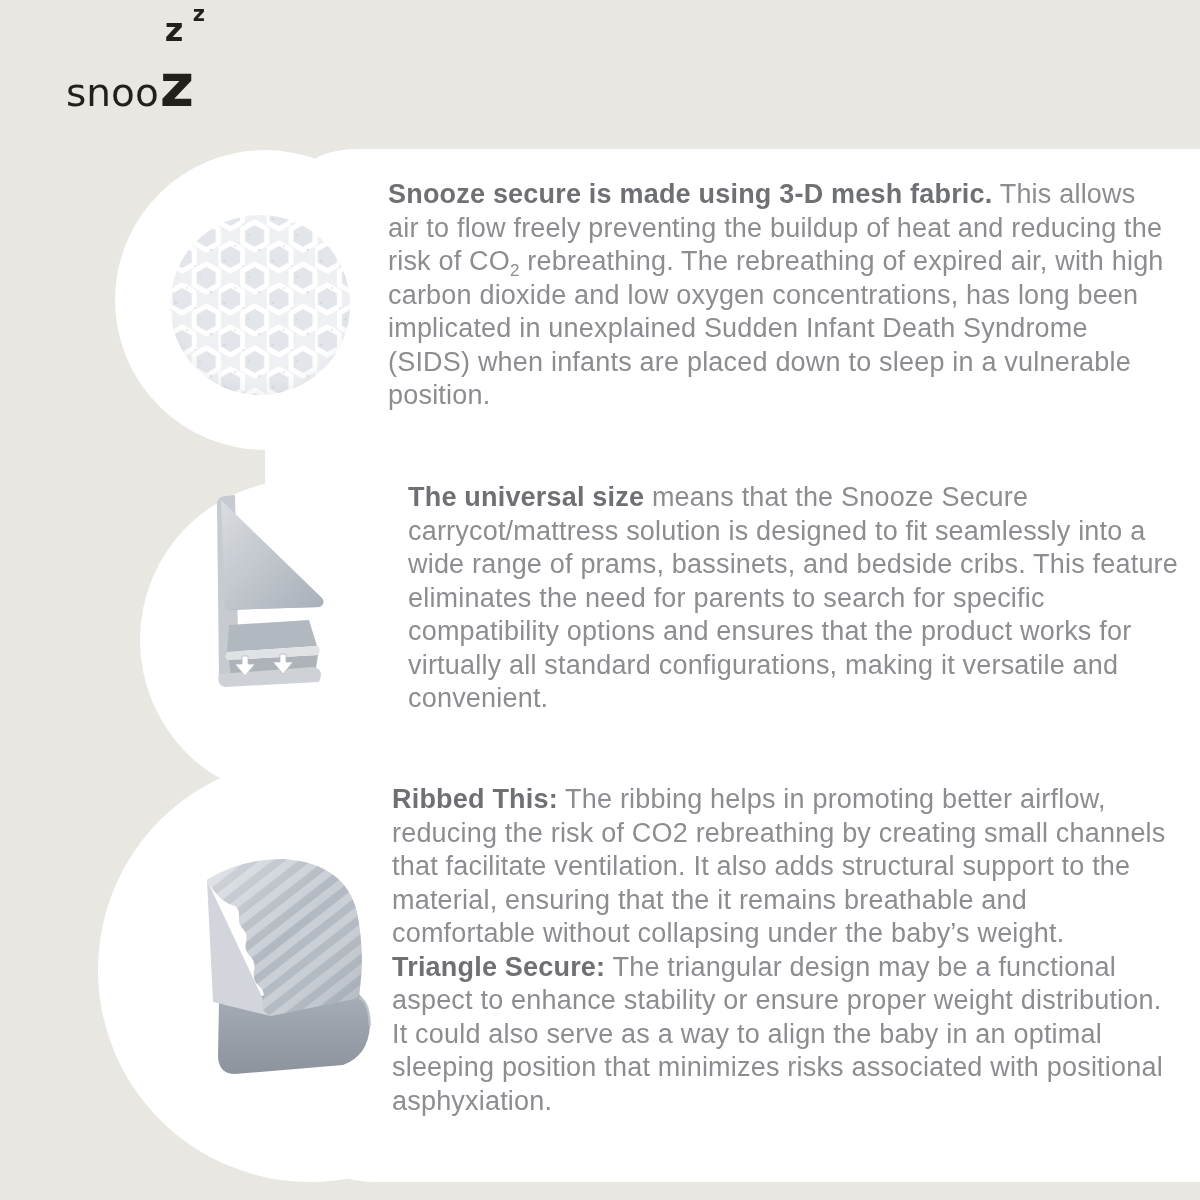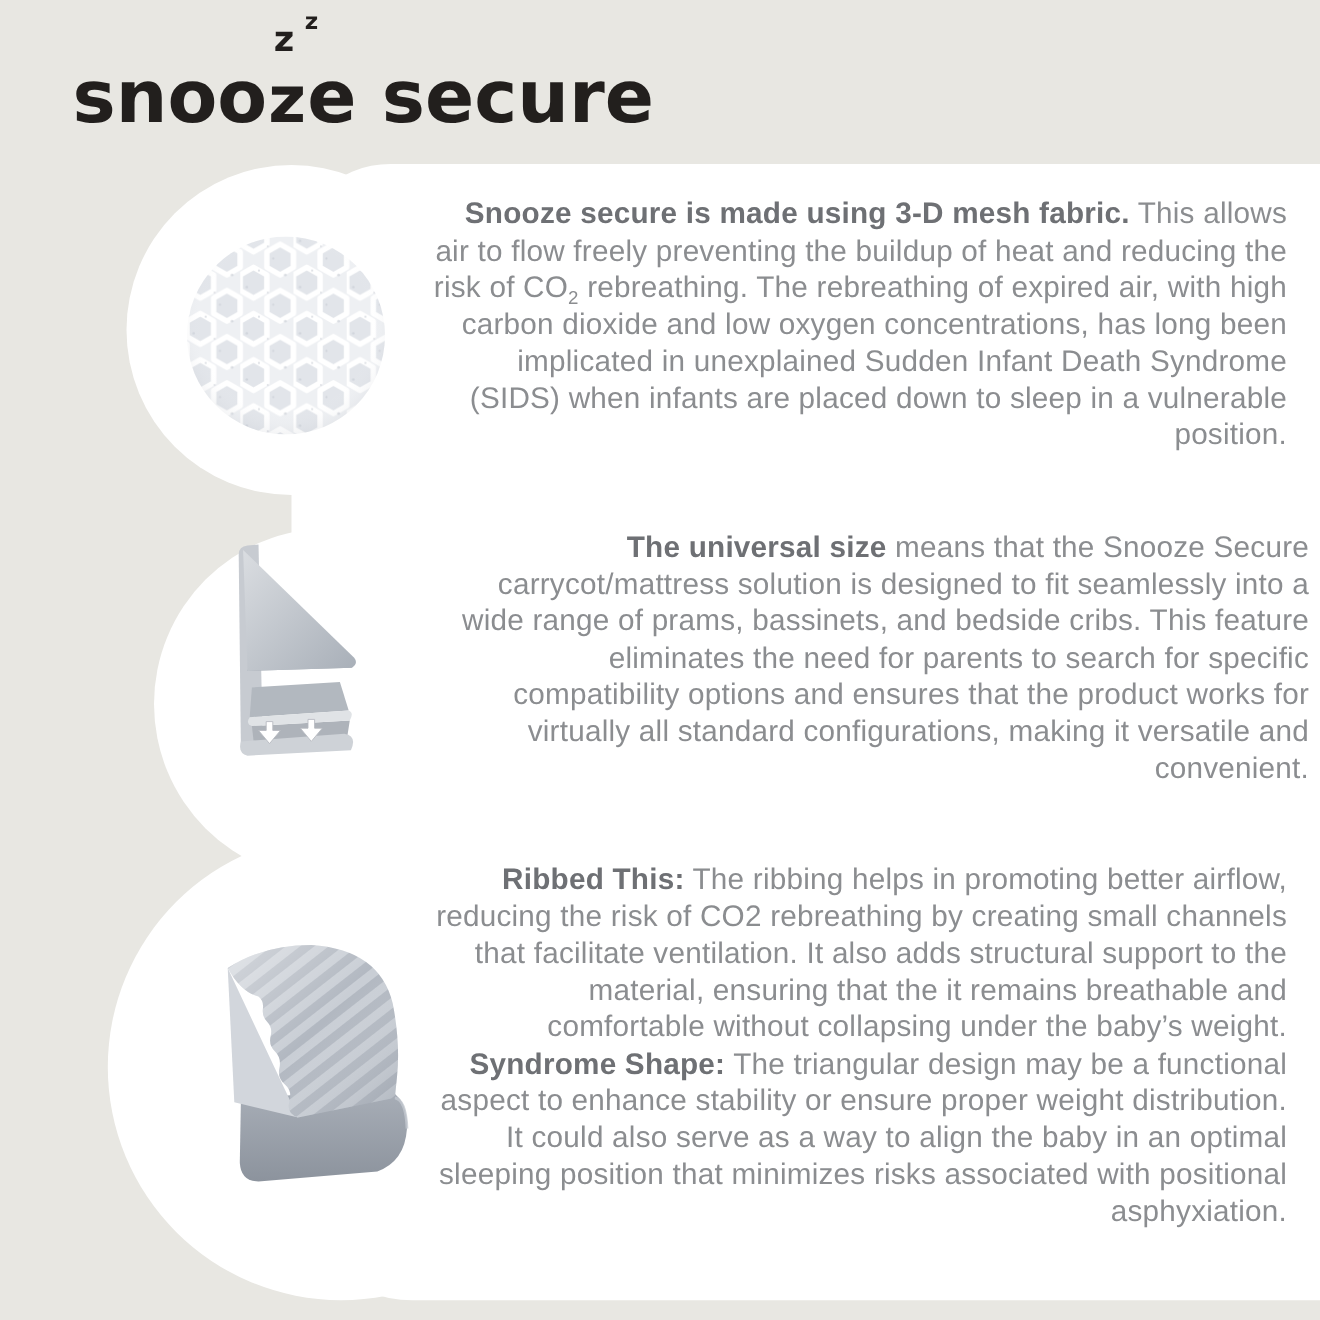--- a/index.html
+++ b/index.html
@@ -28,42 +28,41 @@
 
   
   .logo{
     position:absolute;left:66px;top:56px;
     display:flex;align-items:baseline;
     color:#221f1d;
     font-family:"DejaVu Sans", sans-serif;
     line-height:1;
     white-space:nowrap;
   }
-  .logo-pre,.logo-post{font-size:66px;font-weight:700;letter-spacing:0px;}
+  .logo-pre,.logo-post{font-size:39px;font-weight:400;letter-spacing:0px;}
   .logo-z{
     position:relative;
     font-size:59px;font-weight:800;
     margin:0 1px;
   }
   .logo-zfloat1{
     position:absolute;left:5px;top:-42px;
     font-size:32px;font-weight:800;
   }
   .logo-zfloat2{
     position:absolute;left:33px;top:-52px;
     font-size:21px;font-weight:800;
   }
 
   
   .txt{
     position:absolute;
     font-size:27px;line-height:33.5px;
     letter-spacing:.2px;
     color:#8b8d90;
-    text-align:right;
   }
   .txt .lead{font-weight:700;color:#6e7074;}
   .txt sub{font-size:17px;line-height:0;}
   .t1{left:388px;top:178px;width:782px;}
   .t2{left:408px;top:481px;width:782px;}
   .t3{left:392px;top:783px;width:778px;}
 
   
   .img{position:absolute;}
   .img-mesh{left:170px;top:215px;}
@@ -76,21 +75,20 @@
 <div class="stage">
 
   <div class="panel"></div>
   <div class="bulge b1"></div>
   <div class="bulge b2"></div>
   <div class="bulge b3"></div>
 
   <div class="logo">
     <span class="logo-pre">snoo</span>
       <span class="logo-z"><span>z</span><span class="logo-zfloat1">z</span><span class="logo-zfloat2">z</span></span>
-      <span class="logo-post">e secure</span>
   </div>
 
   <svg class="img img-mesh" width="180" height="180" viewBox="0 0 180 180">
     <defs>
       <pattern id="hex" width="48.4" height="42" patternUnits="userSpaceOnUse">
         <rect width="48.4" height="42" fill="#eef0f3"></rect>
         <g fill="#e2e5ea" stroke="#ffffff" stroke-width="5" stroke-linejoin="round">
           <path d="M12.1,-14 L24.2,-7 L24.2,7 L12.1,14 L0,7 L0,-7 Z"></path>
           <path d="M36.3,7 L48.4,14 L48.4,28 L36.3,35 L24.2,28 L24.2,14 Z"></path>
           <path d="M12.1,28 L24.2,35 L24.2,49 L12.1,56 L0,49 L0,35 Z"></path>
@@ -171,17 +169,17 @@
 
   <div class="txt t2">
     <span class="lead">The universal size</span><span> means that the Snooze Secure carrycot/mattress solution is designed to fit seamlessly into a wide range of prams, bassinets, and bedside cribs. This feature eliminates the need for parents to search for specific compatibility options and ensures that the product works for virtually all standard configurations, making it versatile and convenient.</span>
   </div>
 
   <div class="txt t3">
     <div>
       <span class="lead">Ribbed This:</span><span> The ribbing helps in promoting better airflow, reducing the risk of CO2 rebreathing by creating small channels that facilitate ventilation. It also adds structural support to the material, ensuring that the it remains breathable and comfortable without collapsing under the baby’s weight.</span>
     </div>
     <div>
-      <span class="lead">Syndrome Shape:</span><span> The triangular design may be a functional aspect to enhance stability or ensure proper weight distribution. It could also serve as a way to align the baby in an optimal sleeping position that minimizes risks associated with positional asphyxiation.</span>
+      <span class="lead">Triangle Secure:</span><span> The triangular design may be a functional aspect to enhance stability or ensure proper weight distribution. It could also serve as a way to align the baby in an optimal sleeping position that minimizes risks associated with positional asphyxiation.</span>
     </div>
   </div>
 
 </div>
 
 </body></html>

